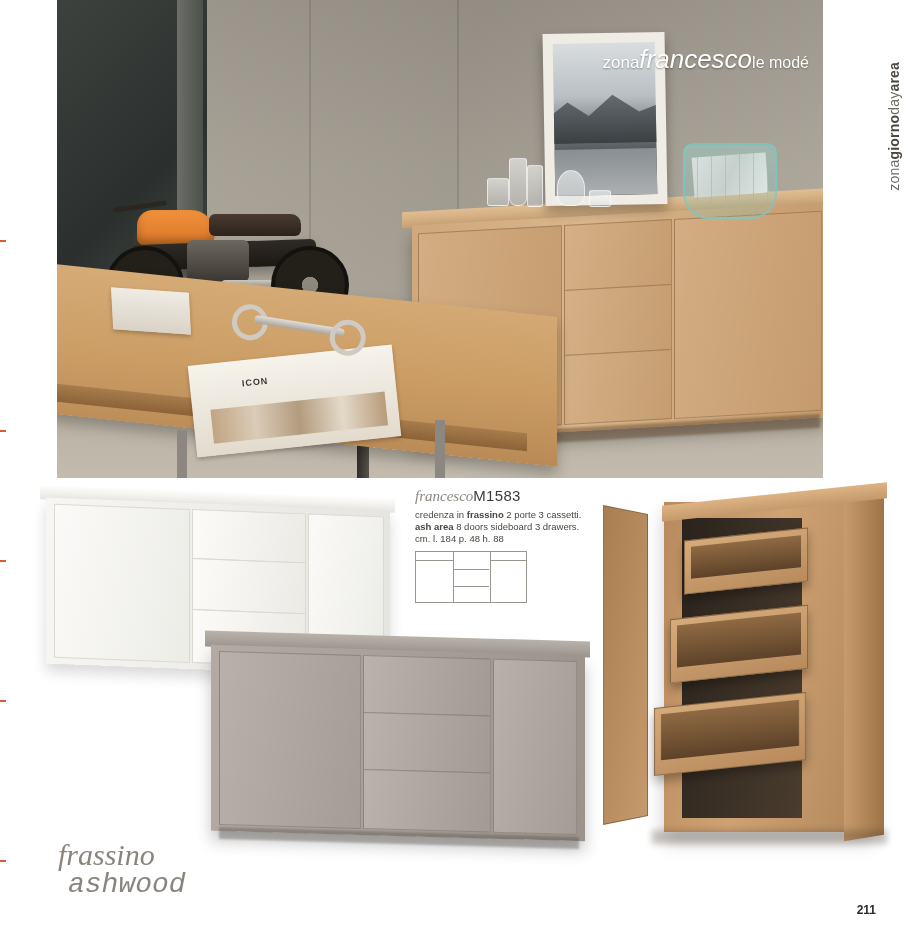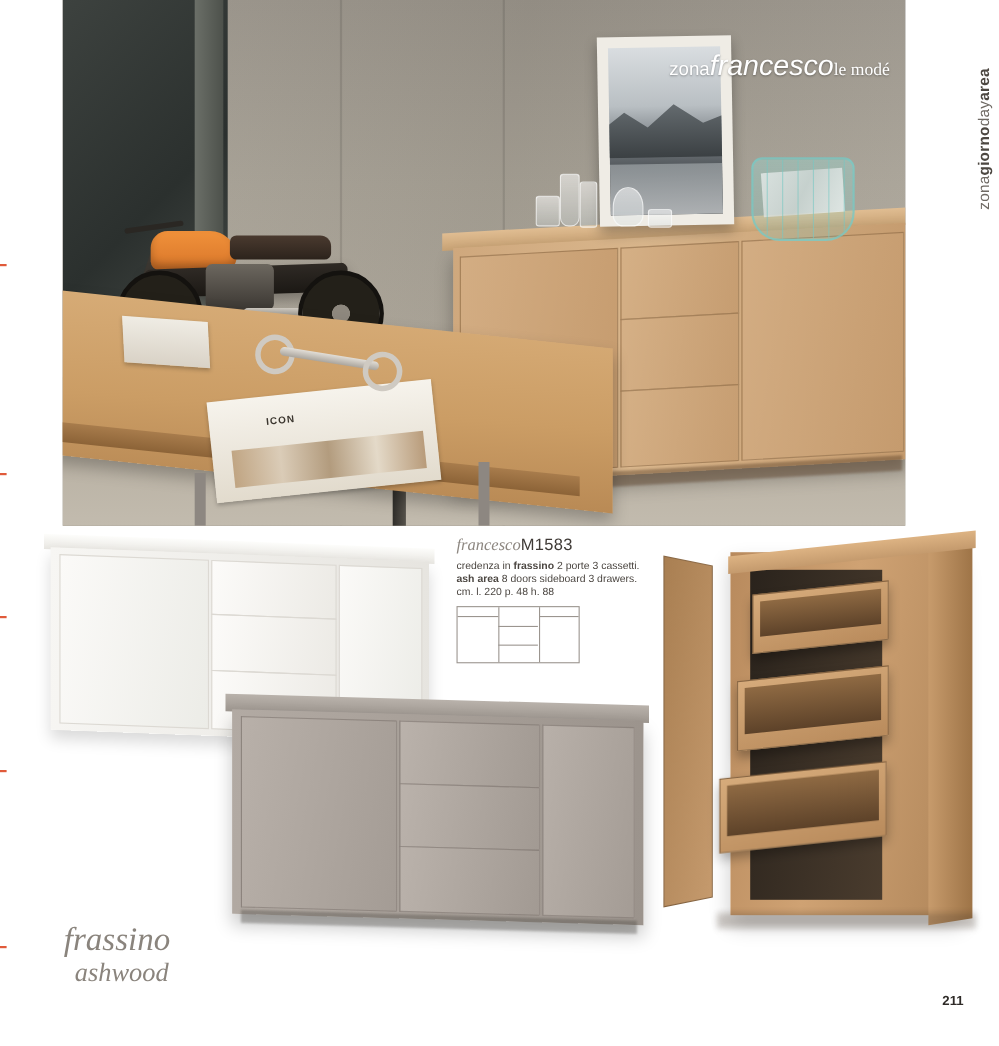--- a/index.html
+++ b/index.html
@@ -311,21 +311,21 @@
   .brand {
     position: absolute;
     right: 14px;
     top: 44px;
     color: #ffffff;
     font-size: 17px;
     white-space: nowrap;
     text-shadow: 0 1px 2px rgba(0,0,0,.35);
   }
   .brand .i { font-family: Liberation Sans, sans-serif; font-style: italic; font-size: 26px; }
-  .brand .l { font-family: Liberation Serif, serif; font-size: 16px; text-align: right; }
+  .brand .l { font-family: Liberation Sans, sans-serif; font-size: 16px; text-align: right; }
 
   
   .vlabel {
     position: absolute;
     right: 6px;
     top: 62px;
     writing-mode: vertical-rl;
     transform: rotate(180deg);
     font-size: 14px;
     color: #6f6a64;
@@ -506,21 +506,21 @@
 
   
   .wordmark {
     position: absolute;
     left: 58px;
     top: 840px;
     font-family: "Liberation Serif", serif;
     color: #8a847d;
   }
   .wordmark .l1 { font-style: italic; font-size: 30px; line-height: 30px; }
-  .wordmark .l2 { font-style: italic; font-size: 24px; line-height: 30px; margin-left: 10px; }
+  .wordmark .l2 { font-style: italic; font-size: 28px; line-height: 30px; margin-left: 10px; font-family: Liberation Mono, monospace; }
 
   .page-num {
     position: absolute;
     right: 32px;
     top: 903px;
     font-size: 12px;
     font-weight: bold;
     color: #2f2b28;
   }
 
@@ -627,21 +627,21 @@
 <div class="article">
   <div class="code">
     <i>francesco</i><b>M1583</b>
   </div>
   <p>
     <span>credenza in </span><b>frassino</b><span> 2 porte 3 cassetti.</span>
   </p>
   <p>
     <b>ash area</b><span> 8 doors sideboard 3 drawers.</span>
   </p>
-  <p>cm. l. 220 p. 48 h. 88</p>
+  <p>cm. l. 184 p. 48 h. 88</p>
 </div>
 
 <div class="thumb">
   <div class="vline" style="left:37px"></div>
   <div class="vline" style="left:74px"></div>
   <div class="hline" style="top:17px; left:37px; right:37px;"></div>
   <div class="hline" style="top:34px; left:37px; right:37px;"></div>
   <div class="hline" style="top:8px; left:0px; width:37px;"></div>
   <div class="hline" style="top:8px; left:74px; right:0;"></div>
 </div>

